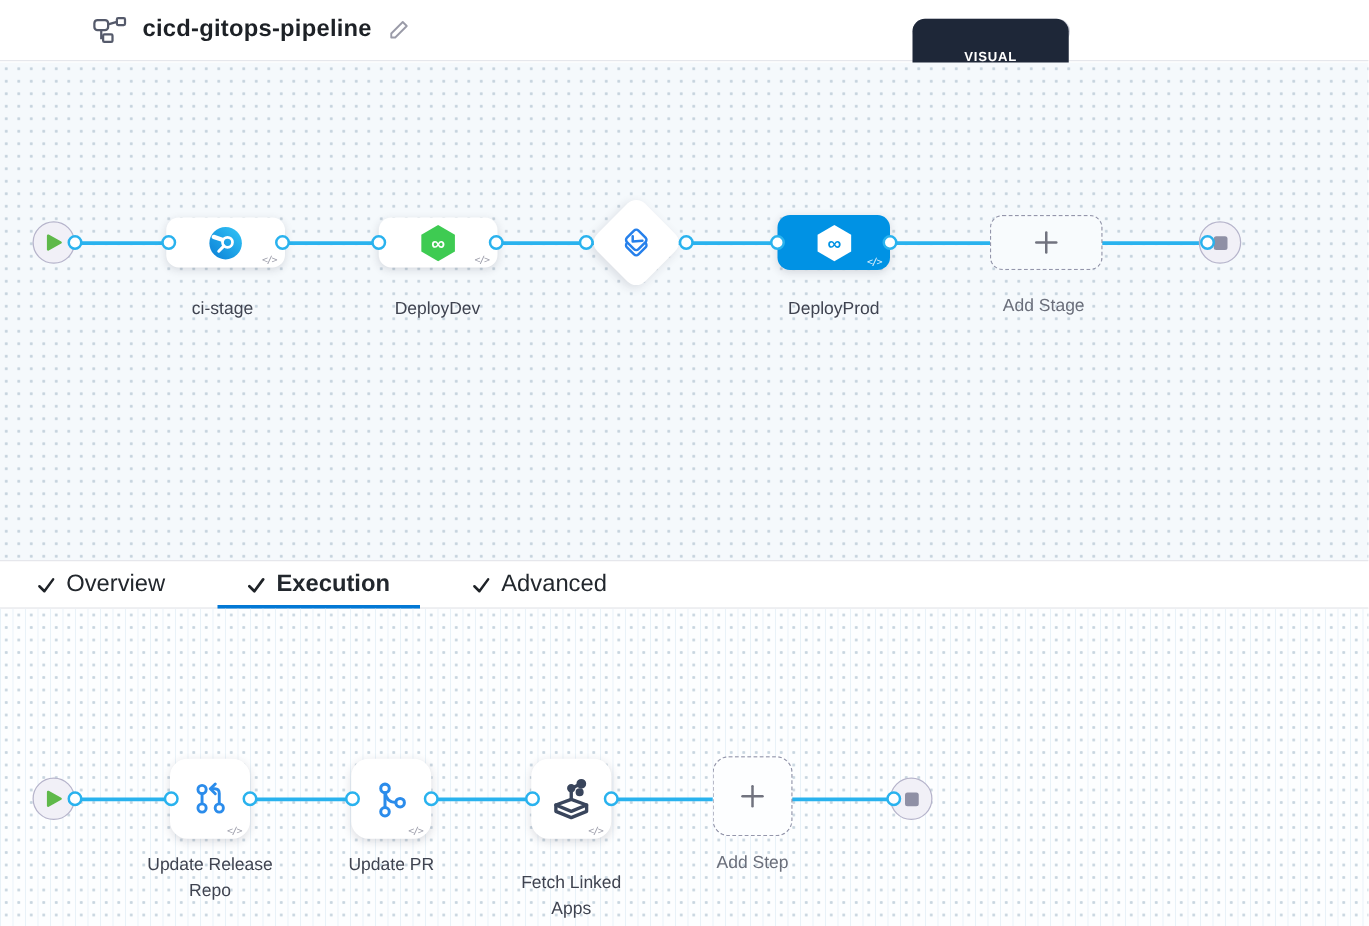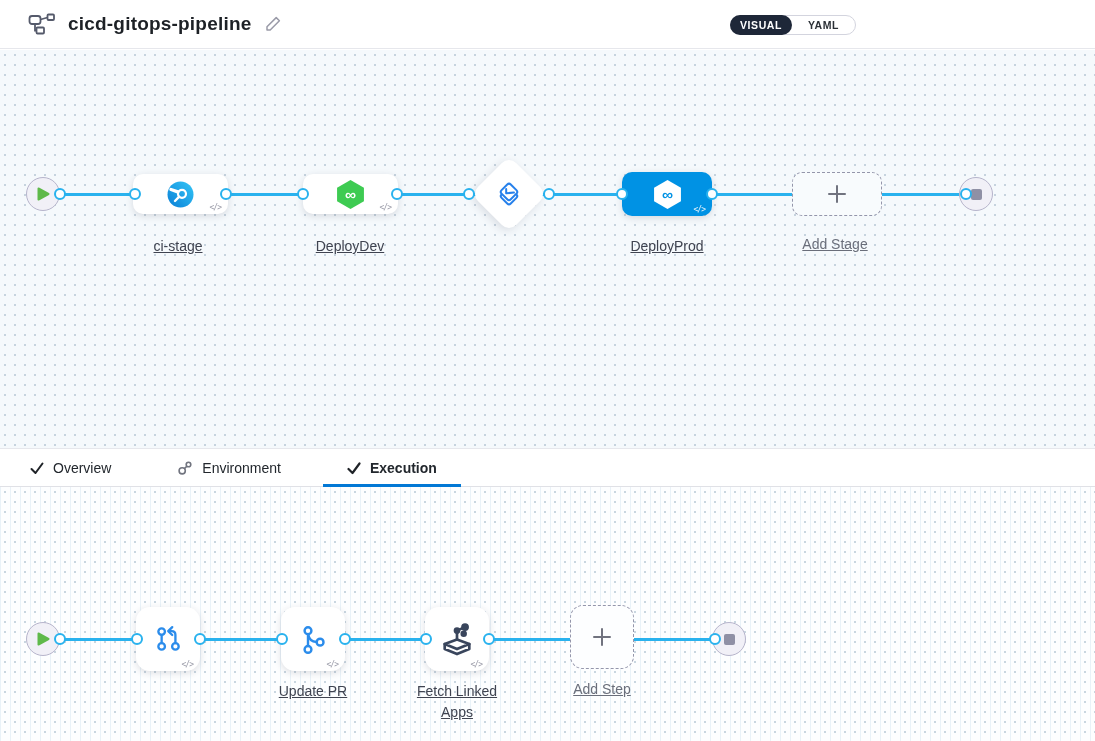--- a/index.html
+++ b/index.html
@@ -1,25 +1,25 @@
 <!DOCTYPE html>
 <html><head>
 <meta charset="utf-8">
 <style>
   html,body { margin:0; padding:0; background:#fff; font-family:"Liberation Sans",sans-serif; }
   .screen { position:relative; width:1095px; height:741px; overflow:hidden; background:#fff; }
 
   
   .header { position:absolute; top:0; left:0; width:1095px; height:49px; background:#fff;
-            border-bottom:1px solid #e6e7ec; display:flex; align-items:center; box-sizing:border-box; }
+            border-bottom:1px solid #e6e7ec; display:flex; align-items:center; box-sizing:border-box;padding-left:46px; }
   .hdr-graph-icon { margin-left:28px; width:28px; height:24px; flex:0 0 auto; }
   .hdr-title { margin-left:12px; font-size:19px; font-weight:bold; color:#1d2126; letter-spacing:.2px; }
   .hdr-pencil { margin-left:12px; width:20px; height:20px; cursor:pointer; }
   .view-toggle { position:absolute; left:730px; top:15px; width:126px; height:20px; border:1px solid #d3d4de;
-                 border-radius:11px; background:#fff; display:flex; align-items:stretch; box-sizing:border-box; }
+                 border-radius:11px; background:#fff; display:flex; align-items:stretch; box-sizing:border-box;flex-direction:column; }
   .seg { display:flex; align-items:center; justify-content:center; font-size:10.5px; font-weight:bold;
          letter-spacing:.6px; cursor:pointer; }
   .seg.visual { background:#1e2738; color:#fff; border-radius:10px; flex:0 0 62px; margin:-1px 0 -1px -1px; }
   .seg.yaml { color:#2b3036; flex:1; }
 
   
   .canvas1 { position:absolute; top:50px; left:0; width:1095px; height:398px; background-color:#f5f9fc;
              background-image:radial-gradient(circle,#c6d3de 1px,transparent 1.35px); background-size:10px 10px; }
   .canvas2 { position:absolute; top:487px; left:0; width:1095px; height:254px; background-color:#fdfeff;
              background-image:radial-gradient(circle,#c9d6e0 1px,transparent 1.35px),
@@ -46,29 +46,29 @@
   .add-box { position:absolute; border:1.6px dashed #9496ab; box-sizing:border-box;
              display:flex; align-items:center; justify-content:center; cursor:pointer; }
   .add-stage { left:792px; top:122px; width:90px; height:44px; border-radius:10px; background:#f8fbfd; }
   .add-step  { left:570px; top:118px; width:64px; height:64px; border-radius:13px; background:#fdfeff; }
 
   .code-badge { position:absolute; right:7px; bottom:2px; font-size:8px; color:#9a9ba8;
                 font-family:"DejaVu Sans Mono",monospace; letter-spacing:-1px; }
   .code-badge.on-blue { color:rgba(255,255,255,.9); }
 
   .node-label { position:absolute; text-align:center; font-size:14px; line-height:21px; color:#3f4350;
-                overflow-wrap:anywhere;text-decoration:underline; }
+                overflow-wrap:anywhere; }
   .node-label.dim { color:#6a6e7a; }
 
   
   .tabbar { position:absolute; top:448px; left:0; width:1095px; height:39px; background:#fff;
             border-top:1px solid #e6e7ec; border-bottom:1px solid #e0e1e6; box-sizing:border-box;
             display:flex; align-items:stretch; padding-left:6px; }
   .tab { position:relative; display:flex; align-items:center; gap:9px; padding:0 24px; margin-right:18px;
-         font-size:14px; color:#22272d; cursor:pointer; }
+         font-size:19px; color:#22272d; cursor:pointer; }
   .tab.active { font-weight:bold;text-align:center; }
   .tab-underline { position:absolute; left:0; right:0; bottom:-1px; height:3px; background:#0278d5; }
 
   svg { display:block; }
 </style>
 </head>
 <body>
 
 <div class="screen">
 
@@ -168,34 +168,32 @@
     <div class="node-label dim" style="left:765px;top:184px;width:140px;">Add Stage</div>
   </div>
 
   <div class="tabbar">
     <div class="tab">
       <svg width="14" height="14" viewBox="0 0 14 14" fill="none" stroke="#1f2328" stroke-width="2" stroke-linecap="round" stroke-linejoin="round">
           <polyline points="1.5,8 5.5,12 12.5,2.5"></polyline>
         </svg>
       <span>Overview</span>
     </div>
-    <div class="tab">
-      <svg width="16" height="16" viewBox="0 0 16 16" fill="none" stroke="#71747f" stroke-width="1.6">
-        <circle cx="5.2" cy="10.8" r="3.1"></circle>
-          <circle cx="11.5" cy="4.5" r="2.3"></circle>
-          <line x1="7.4" y1="8.6" x2="9.8" y2="6.2"></line>
-      </svg>
-      <span>Environment</span>
-    </div>
     <div class="tab active">
       <svg width="14" height="14" viewBox="0 0 14 14" fill="none" stroke="#1f2328" stroke-width="2.2" stroke-linecap="round" stroke-linejoin="round">
           <polyline points="1.5,8 5.5,12 12.5,2.5"></polyline>
         </svg>
       <span>Execution</span>
       <div class="tab-underline"></div>
+    </div>
+    <div class="tab">
+      <svg width="14" height="14" viewBox="0 0 14 14" fill="none" stroke="#1f2328" stroke-width="2" stroke-linecap="round" stroke-linejoin="round">
+          <polyline points="1.5,8 5.5,12 12.5,2.5"></polyline>
+        </svg>
+      <span>Advanced</span>
     </div>
   </div>
 
   <div class="canvas2">
     <div class="flow-line" style="left:60px;top:151px;width:655px;"></div>
 
     <div class="terminal" style="left:26px;top:135px;">
       <svg width="13" height="14" viewBox="0 0 13 14">
         <path d="M1.5 1.5 L11.5 7 L1.5 12.5 Z" fill="#5fb94a" stroke="#5fb94a" stroke-width="2" stroke-linejoin="round"></path>
       </svg>
@@ -250,18 +248,19 @@
 
     <div class="port" style="left:54px;top:146px;"></div>
     <div class="port" style="left:131px;top:146px;"></div>
     <div class="port" style="left:194px;top:146px;"></div>
     <div class="port" style="left:276px;top:146px;"></div>
     <div class="port" style="left:339px;top:146px;"></div>
     <div class="port" style="left:420px;top:146px;"></div>
     <div class="port" style="left:483px;top:146px;"></div>
     <div class="port" style="left:709px;top:146px;"></div>
 
+    <div class="node-label" style="left:103px;top:194px;width:130px;">Update Release Repo</div>
     <div class="node-label" style="left:253px;top:194px;width:120px;">Update PR</div>
-    <div class="node-label" style="left:407px;top:194px;width:100px;">Fetch Linked Apps</div>
+    <div class="node-label" style="left:407px;top:208px;width:100px;">Fetch Linked Apps</div>
     <div class="node-label dim" style="left:532px;top:192px;width:140px;">Add Step</div>
   </div>
 
 </div>
 
 </body></html>

